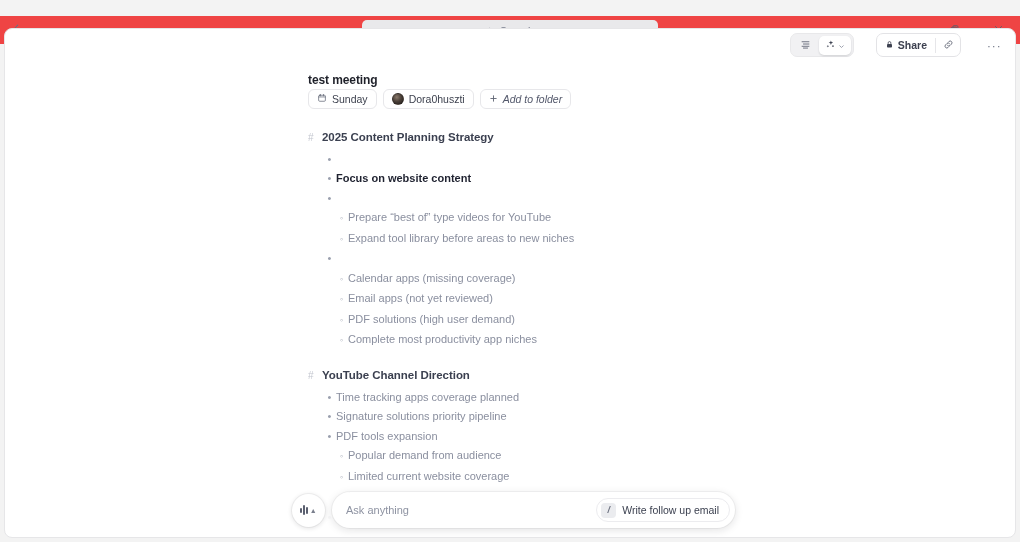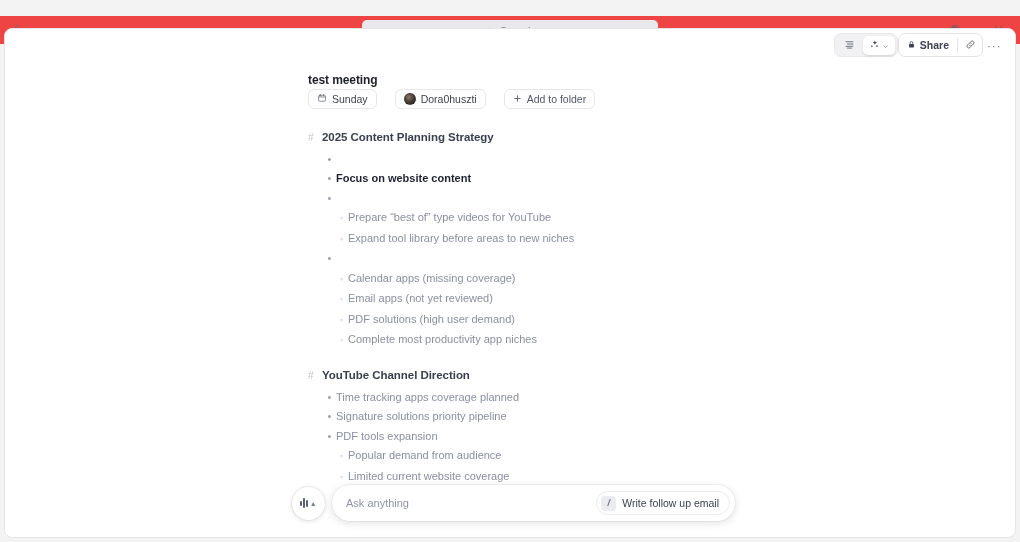--- a/index.html
+++ b/index.html
@@ -83,21 +83,21 @@
     border-radius: 8px;
     overflow: hidden;
   }
 
   
   .doc-toolbar {
     position: absolute;
     right: 10px; top: 4px;
     display: flex;
     align-items: center;
-    gap: 0;
+    gap: 22px;
   }
 
   .seg-group {
     display: flex;
     align-items: center;
     background: #f1f1f3;
     border: 1px solid #e8e8ea;
     border-radius: 7px;
     padding: 2px;
     height: 24px;
@@ -171,38 +171,38 @@
     font-size: 12px;
     font-weight: 700;
     color: #1e2029;
     letter-spacing: -.1px;
     margin-bottom: 2px;
   }
 
   .chip-row {
     display: flex;
     align-items: flex-start;
-    gap: 18px;
+    gap: 6px;
     margin-bottom: 22px;
   }
   .chip {
     display: flex;
     align-items: center;
     gap: 5px;
     height: 20px;
     padding: 0 8px;
     border: 1px solid #e7e7ea;
     border-radius: 6px;
     background: #fff;
     font-size: 10.5px;
     color: #3e424f;
     cursor: pointer;
     white-space: nowrap;
   }
-  .chip.add { color: #52576a; }
+  .chip.add { color: #52576a; font-style: italic; }
 
   .avatar {
     width: 12px; height: 12px;
     border-radius: 50%;
     background: radial-gradient(circle at 38% 32%, #8a7a6c 0%, #4a3f38 48%, #201c1a 100%);
     flex: none;
     border: .5px solid rgba(0,0,0,.15);
   }
 
   
@@ -253,21 +253,21 @@
   .li.emph .txt { color: #1f2230; font-weight: 700; }
 
   .section-gap { height: 13px; }
 
   
   .li.partial { color: #8a8f9f; }
 
   
   .ask-wrap {
     position: absolute;
-    left: 287px; bottom: 16px;
+    left: 287px; bottom: 9px;
     display: flex;
     align-items: center;
     gap: 7px;
     z-index: 5;
   }
 
   .mic-btn {
     width: 33px; height: 33px;
     border-radius: 50%;
     background: #fff;

